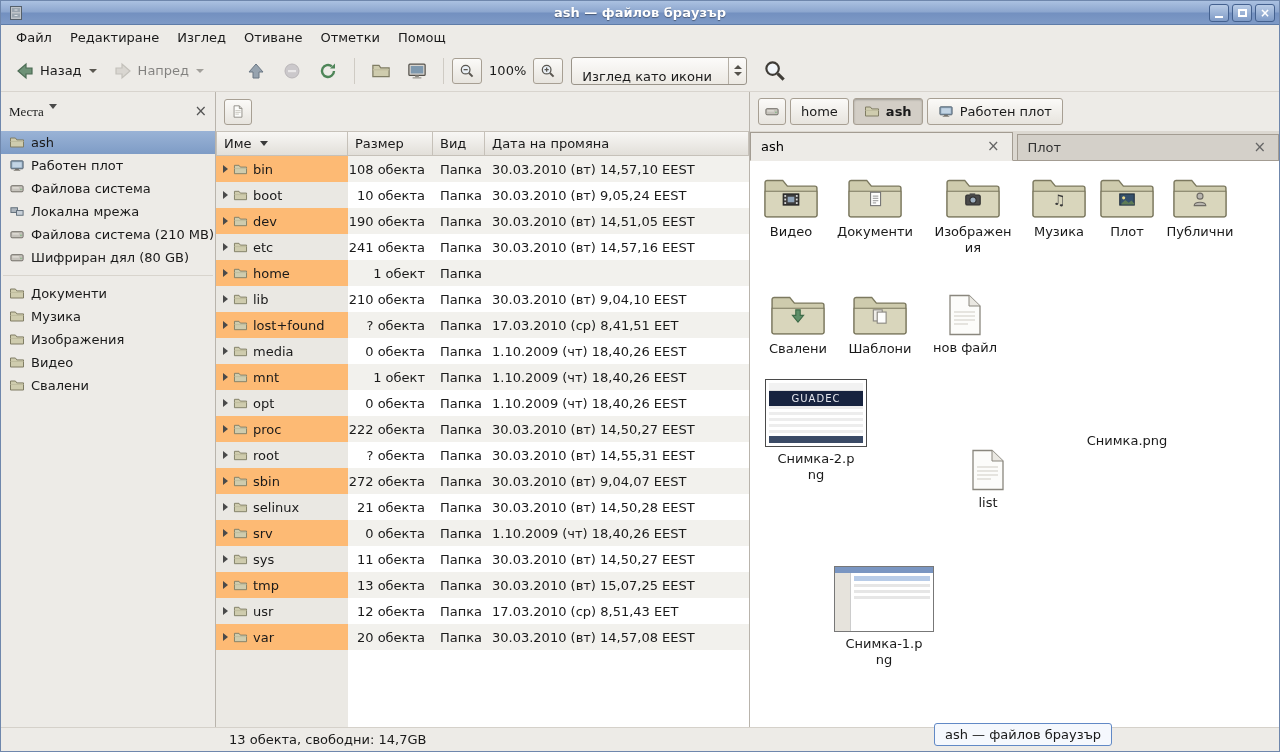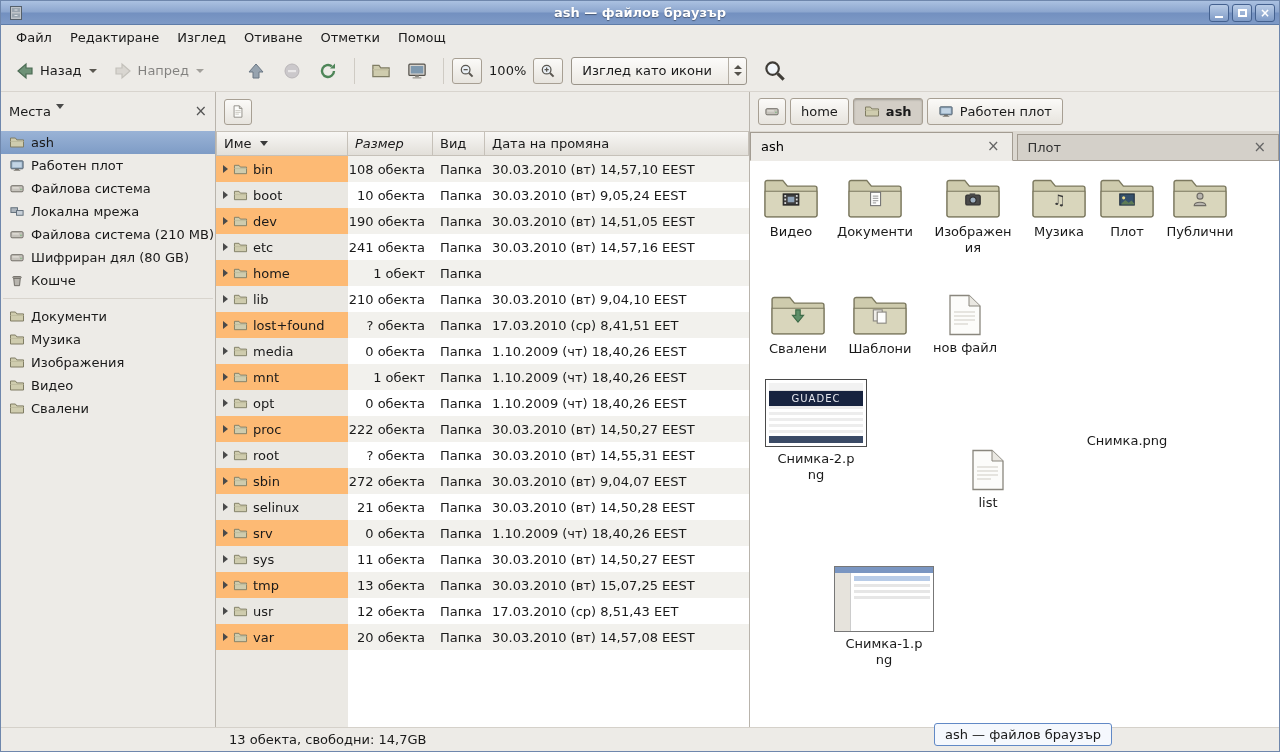--- a/index.html
+++ b/index.html
@@ -21,47 +21,47 @@
 .menu-item{padding:4px 9px;}
 
 
 .toolbar{height:42px;display:flex;align-items:center;padding:0 6px;background:#EDEBE7;border-bottom:1px solid #D8D4CE;}
 .tbtn{display:flex;align-items:center;gap:5px;padding:5px 7px;border:1px solid transparent;border-radius:3px;}
 .tbtn.framed{border-color:#A79F93;background:linear-gradient(180deg,#FBFAF8,#E7E4DE);padding:3px 5px;}
 .tbtn.disabled{opacity:.5;}
 .tsep{width:1px;height:26px;background:#CFCBC4;margin:0 8px;}
 .dd-arrow{width:0;height:0;border-left:4px solid transparent;border-right:4px solid transparent;border-top:4px solid #5A5751;margin-left:2px;}
 .zoom-label{margin:0 7px;}
-.combo{display:flex;align-items:center;height:28px;border:1px solid #9A948A;border-radius:3px;background:linear-gradient(180deg,#FCFBFA,#ECE9E3);margin-left:8px;min-width:176px;}
+.combo{display:flex;align-items:flex-end;height:28px;border:1px solid #9A948A;border-radius:3px;background:linear-gradient(180deg,#FCFBFA,#ECE9E3);margin-left:8px;min-width:176px;}
 .combo-label{padding:0 10px;flex:1;}
 .combo-arrows{width:18px;align-self:stretch;border-left:1px solid #B5AFA5;display:flex;flex-direction:column;align-items:center;justify-content:center;gap:3px;}
 .tri-up{width:0;height:0;border-left:4px solid transparent;border-right:4px solid transparent;border-bottom:4px solid #55524C;}
 .tri-down{width:0;height:0;border-left:4px solid transparent;border-right:4px solid transparent;border-top:4px solid #55524C;}
 .search-btn{margin-left:12px;display:flex;align-items:center;padding:4px;}
 
 
 .main{position:absolute;top:91px;left:0;right:0;bottom:24px;display:flex;}
 .pane-top{height:39px;display:flex;align-items:center;padding:0 8px;flex:none;}
 
 
 .sidebar{width:215px;border-right:1px solid #B9B4AC;display:flex;flex-direction:column;background:#EDEBE7;}
-.side-title{display:flex;gap:5px;}
+.side-title{display:flex;gap:5px;font-family:Liberation Serif, serif;}
 .side-close{margin-left:auto;color:#555;font-size:15px;line-height:1;}
 .side-item{height:23px;display:flex;align-items:center;gap:6px;padding:0 6px 0 8px;white-space:nowrap;}
 .side-item.selected{background:linear-gradient(180deg,#9AB3D6,#7E9CC6);}
 .side-divider{height:1px;background:#D8D4CD;margin:6px 2px;}
 
 
 .listpane{width:534px;display:flex;flex-direction:column;background:#fff;border-right:1px solid #B9B4AC;}
 .listpane .pane-top{background:#EDEBE7;}
 .small-btn{width:28px;height:26px;border:1px solid #A79F93;border-radius:3px;background:linear-gradient(180deg,#FBFAF8,#E7E4DE);display:flex;align-items:center;justify-content:center;}
 .lheader{display:flex;height:25px;flex:none;}
 .hcell{display:flex;align-items:center;padding:0 7px;border:1px solid #C6C1B9;border-left:none;background:linear-gradient(180deg,#F8F7F5,#E2DFD9);white-space:nowrap;overflow:hidden;}
 .hcell:nth-child(1){border-left:1px solid #C6C1B9;width:132px;}
-.hcell:nth-child(2){width:85px;font-style:italic;}
+.hcell:nth-child(2){width:85px;}
 .hcell:nth-child(3){width:52px;}
 .hcell:nth-child(4){flex:1;}
 .sort-arrow{width:0;height:0;border-left:4px solid transparent;border-right:4px solid transparent;border-top:5px solid #3A3A3A;margin-left:8px;}
 .lbody{flex:1;position:relative;overflow:hidden;background:#fff;}
 .namecol-bg{position:absolute;left:0;top:0;bottom:0;width:132px;background:#EBE9E4;}
 .lrow{display:flex;height:26px;position:relative;z-index:1;}
 .lrow.even{background:#F2F1ED;}
 .lrow.odd{background:#FFFFFF;}
 .lrow .c{display:flex;align-items:center;white-space:nowrap;overflow:hidden;}
 .c.name{width:132px;padding-left:7px;gap:5px;}
@@ -322,29 +322,20 @@
           <div class="side-item">
             <span class="icon">
               <svg width="16" height="15" viewBox="0 0 16 16">
                 <rect x="1.5" y="5" width="13" height="6.5" rx="1.2" fill="#C6C3BC" stroke="#6B6861"></rect>
                 <rect x="3" y="6.5" width="7" height="1.6" fill="#DEDBD5"></rect>
                 <circle cx="12.2" cy="8.9" r="0.9" fill="#86B886"></circle>
               </svg>
             </span>
             <span>Шифриран дял (80 GB)</span>
           </div>
-          <div class="side-item">
-            <span class="icon">
-              <svg width="16" height="15" viewBox="0 0 16 16">
-                <path d="M4.5 5.5 h7 l-0.8 8 h-5.4 z" fill="#B8B5AE" stroke="#6B6861"></path>
-                <rect x="3.5" y="3.8" width="9" height="1.6" rx="0.8" fill="#C6C3BC" stroke="#6B6861"></rect>
-              </svg>
-            </span>
-            <span>Кошче</span>
-          </div>
           <div class="side-divider"></div>
           <div class="side-item">
             <span class="icon">
               <svg width="16" height="15" viewBox="0 0 16 14">
                 <path d="M1.5 2.5h4.9l1.4 1.9h6.7v7.1H1.5z" fill="#CFCCAE" stroke="#807D64"></path>
                 <path d="M1.5 6h13" stroke="#C0BD9F"></path>
               </svg>
             </span>
             <span>Документи</span>
           </div>

